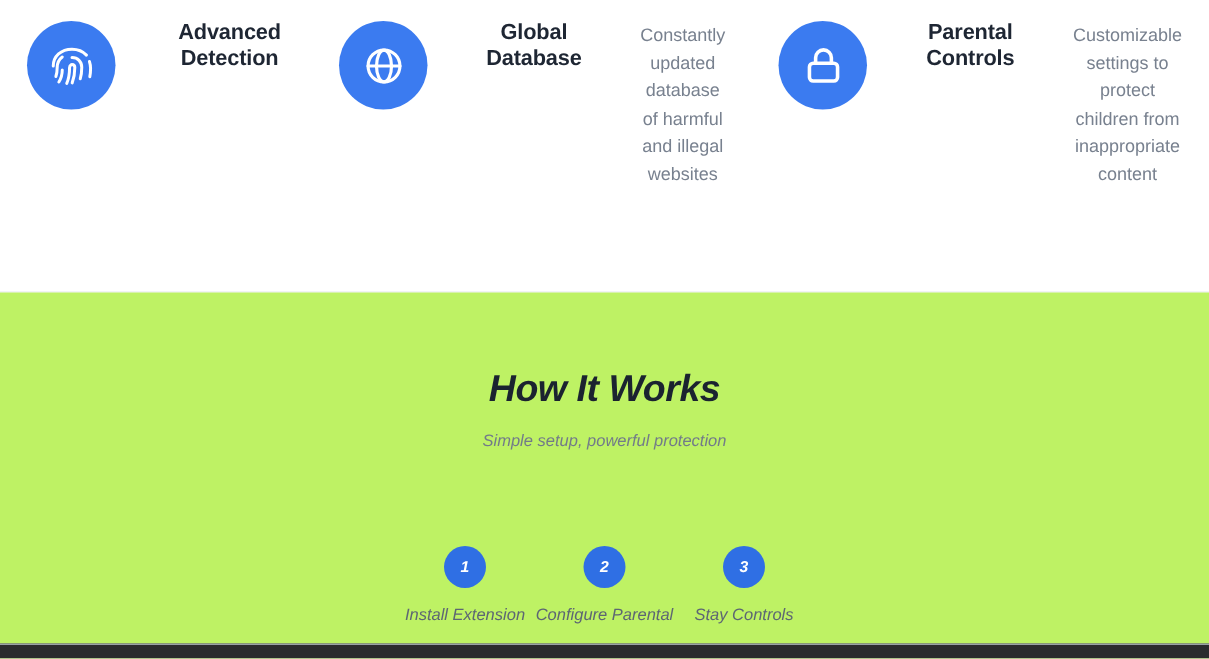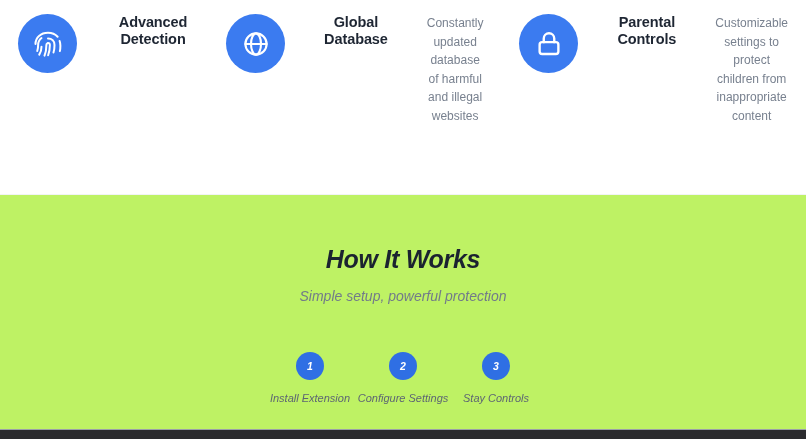--- a/index.html
+++ b/index.html
@@ -99,23 +99,23 @@
   .hiw-title {
     font-size: 25px;
     font-weight: bold;
     color: #1b2330;
     letter-spacing: -0.3px;
     line-height: 1.15;
     margin-bottom: 14px;
   }
 
   .hiw-subtitle {
-    font-size: 14px;
+    font-size: 11px;
     color: #727b89;
-    margin-bottom: 48px;
+    margin-bottom: 64px;
   }
 
   .steps-row {
     display: flex;
     justify-content: center;
     align-items: flex-start;
     gap: 0px;
   }
 
   .step {
@@ -220,21 +220,21 @@
 
     <div class="steps-row">
 
       <div class="step">
         <div class="step-circle">1</div>
         <div class="step-label">Install Extension</div>
       </div>
 
       <div class="step">
         <div class="step-circle">2</div>
-        <div class="step-label">Configure Settings</div>
+        <div class="step-label">Configure Parental</div>
       </div>
 
       <div class="step">
         <div class="step-circle">3</div>
         <div class="step-label">Stay Controls</div>
       </div>
 
     </div>
   </section>
 

